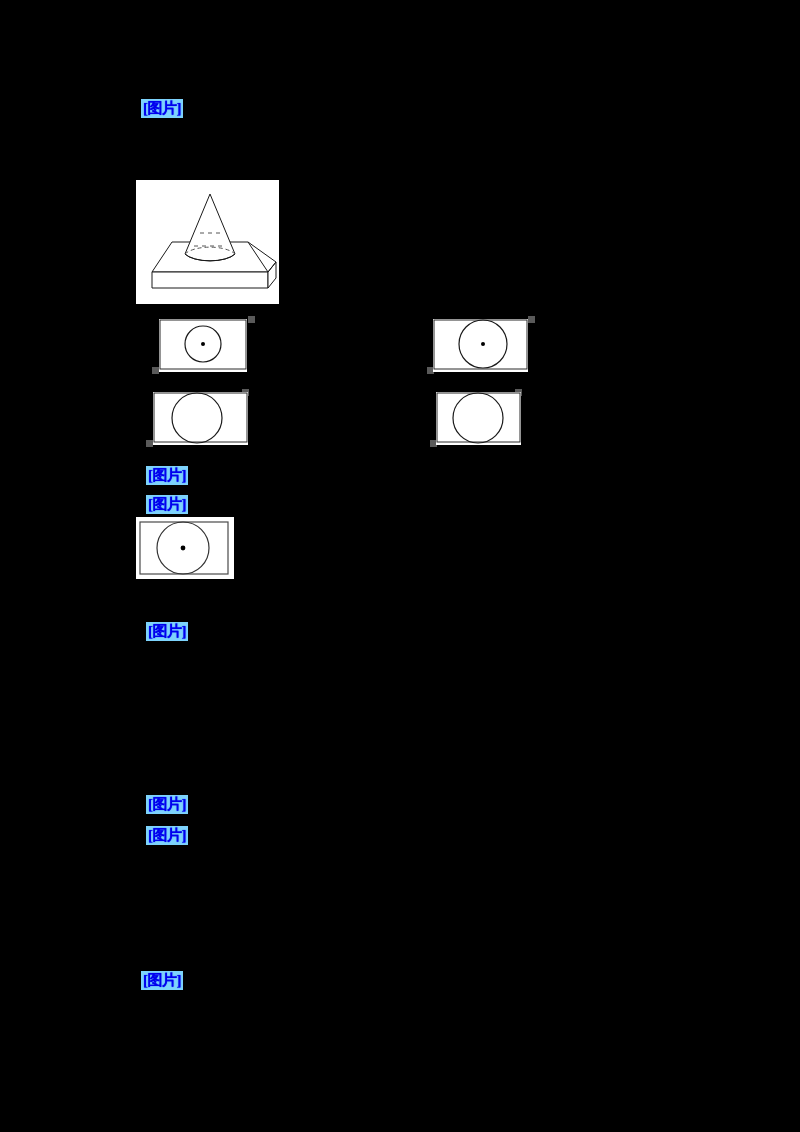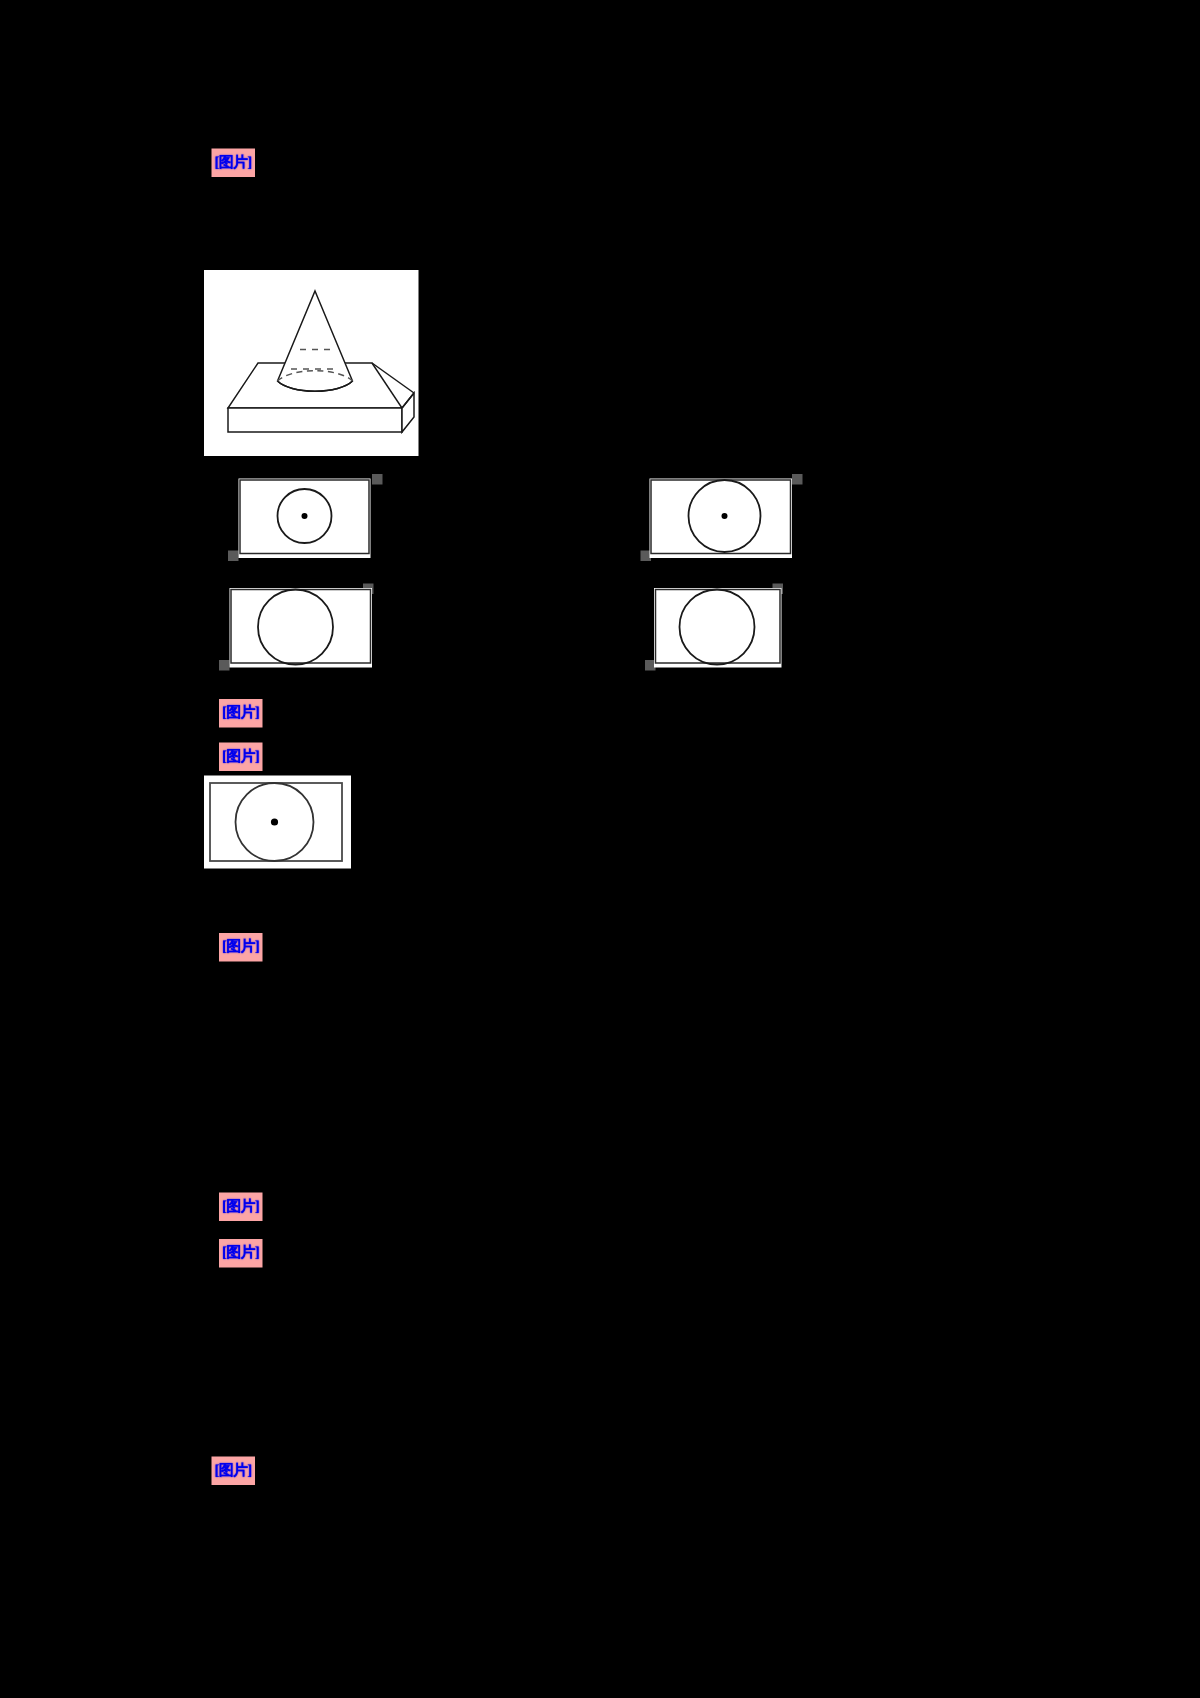--- a/index.html
+++ b/index.html
@@ -23,25 +23,25 @@
     height: 1132px;
     background: #000000;
   }
 
   
   .blue-label {
     position: absolute;
     color: #0000ee;
     font-family: "Liberation Serif", serif;
     font-weight: bold;
-    font-size: 10px;
+    font-size: 15px;
     line-height: 17px;
     letter-spacing: -0.5px;
     white-space: nowrap;
-    background: #fca5a5;
+    background: #7dd3fc;
     padding: 1px 2px;
     text-shadow: 0 0 1px #0000ee;
     -webkit-font-smoothing: none;
   }
 
   
   .figure-panel {
     position: absolute;
     background: #ffffff;
     box-sizing: border-box;

